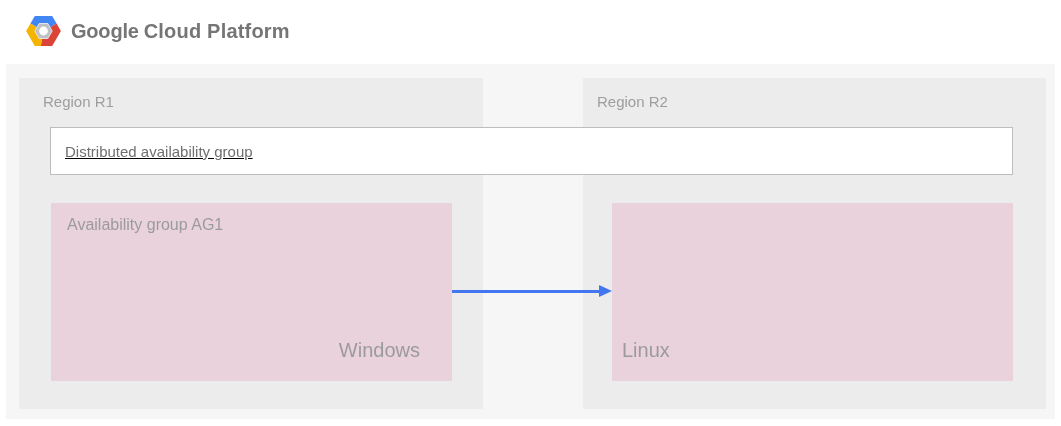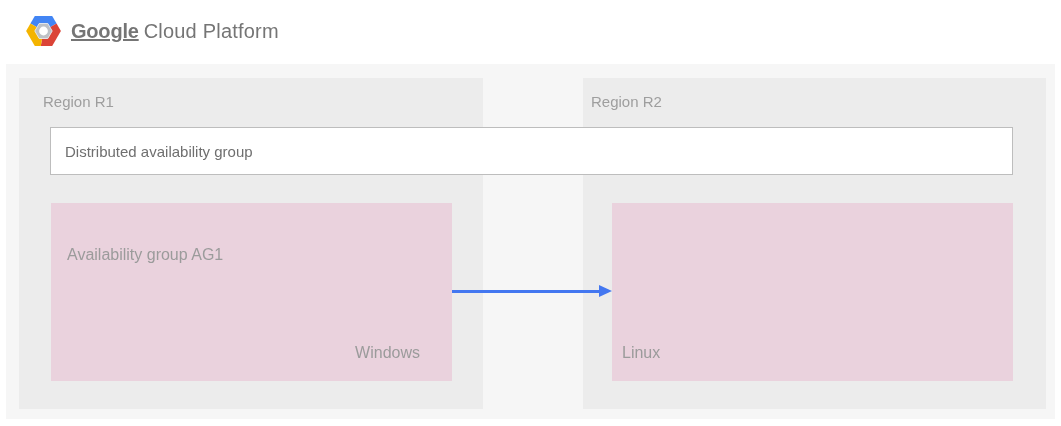--- a/index.html
+++ b/index.html
@@ -9,47 +9,47 @@
     font-family: "Liberation Sans", sans-serif;
     -webkit-font-smoothing: antialiased;
   }
   .canvas { position: relative; width: 1061px; height: 426px; background: #ffffff; overflow: hidden; }
 
   
   .header { position: absolute; left: 0; top: 0; width: 1061px; height: 64px; background: #ffffff; }
   .brand { position: absolute; left: 25px; top: 15px; display: flex; align-items: center; }
   .brand svg { display: block; }
   .brand-text { margin-left: 9px; font-size: 20px; color: #757575; letter-spacing: 0.2px; white-space: nowrap; }
-  .brand-primary { font-weight: 600; letter-spacing: -0.2px; margin-right: 5px; text-decoration: underline; }
-  .brand-secondary { font-weight: 400; }
+  .brand-primary { font-weight: 600; letter-spacing: -0.2px; margin-right: 5px; }
+  .brand-secondary { font-weight: 700; }
 
   
   .panel { position: absolute; left: 6px; top: 64px; width: 1049px; height: 355px; background: #f6f6f6; }
 
   
   .region { position: absolute; top: 78px; height: 331px; background: #ececec; }
   .region-r1 { left: 19px;  width: 464px; }
   .region-r2 { left: 583px; width: 463px; }
   .region-label { position: absolute; left: 24px; top: 15px; font-size: 15px; color: #9e9e9e; }
-  .region-r2 .region-label { left: 8px; }
+  .region-r2 .region-label { left: 14px; }
 
   
   .dist-box {
     position: absolute; left: 50px; top: 127px; width: 961px; height: 46px;
     background: #ffffff; border: 1px solid #bdbdbd;
-    display: flex; align-items: center;
+    display: flex; align-items: center; text-decoration: underline;
   }
   .dist-label { margin-left: 14px; font-size: 15px; color: #6f6f6f; }
 
   
   .ag-box { position: absolute; top: 203px; width: 401px; height: 178px; background: #ead2dd; }
   .ag1 { left: 51px; }
   .ag2 { left: 612px; }
-  .ag-label { position: absolute; left: 16px; top: 13px; font-size: 16px; color: #9b9b9b; margin-top: 30px; }
-  .os-label { position: absolute; bottom: 19px; font-size: 16px; color: #9b9b9b; }
+  .ag-label { position: absolute; left: 16px; top: 13px; font-size: 16px; color: #9b9b9b; }
+  .os-label { position: absolute; bottom: 19px; font-size: 20px; color: #9b9b9b; }
   .os-windows { right: 32px; }
   .os-linux { left: 10px; }
 
   
   .arrow { position: absolute; left: 452px; top: 284px; width: 160px; height: 15px; }
   .arrow-line { position: absolute; left: 0; top: 6px; width: 149px; height: 3px; background: #4377f0; }
   .arrow-head {
     position: absolute; right: 0; top: 1px;
     width: 0; height: 0;
     border-left: 13px solid #4377f0;

